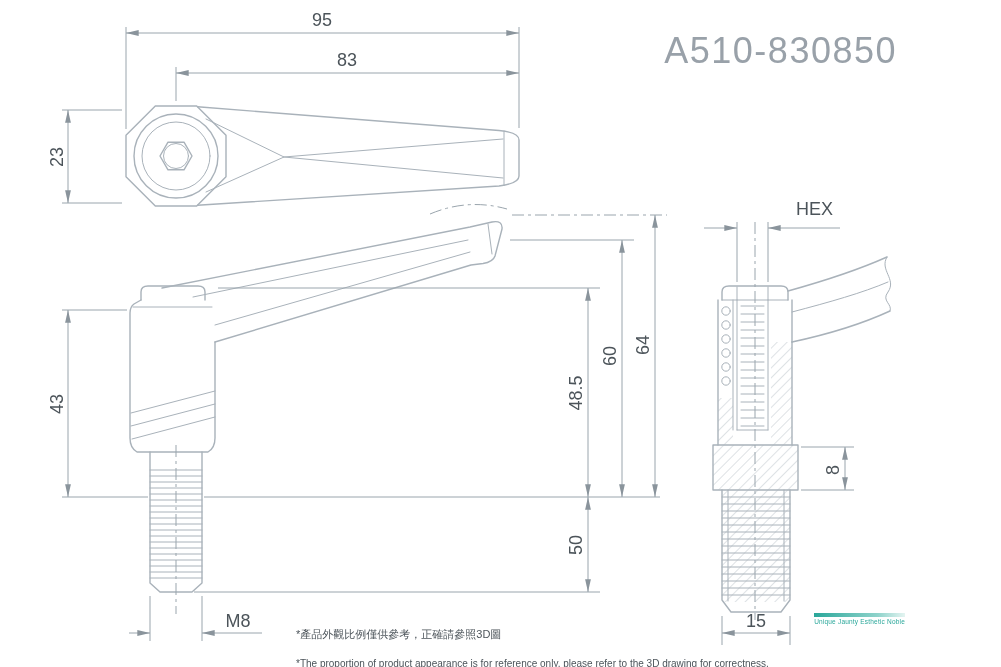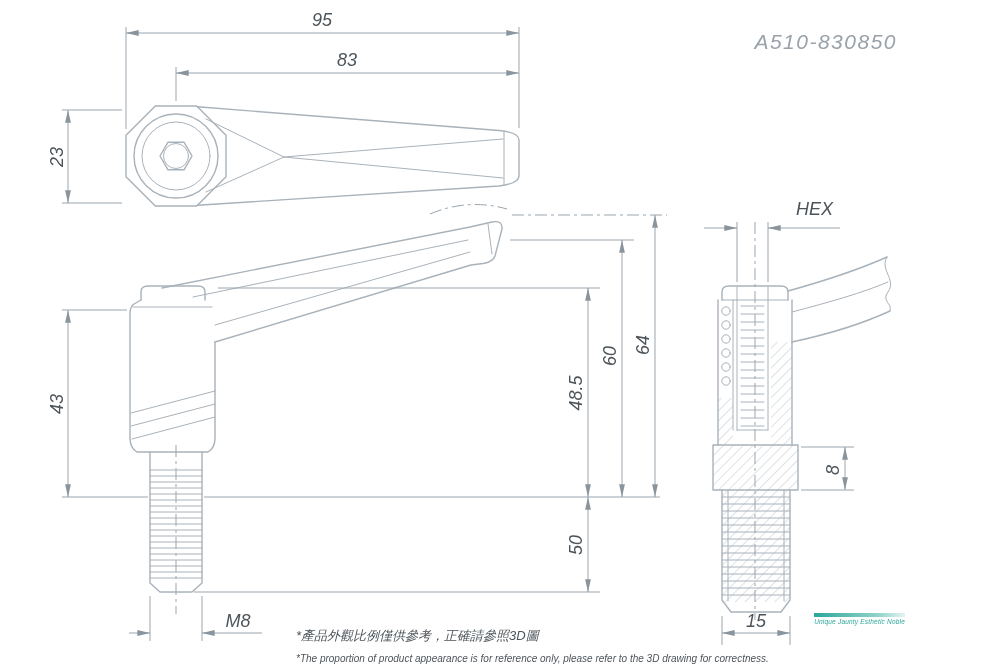--- a/index.html
+++ b/index.html
@@ -1,39 +1,39 @@
 <!DOCTYPE html>
 <html style="--line: #a9b2ba; --dim: #9aa5ad; --text: #4c545a; --part-number: #99a1a9; --accent-teal: #2aa79a; --logo-gray: #8d969e;"><head>
 <meta charset="utf-8">
 <style>
   * { margin:0; padding:0; box-sizing:border-box; }
   html,body { background:#ffffff; }
   body {
     width:1001px; height:667px; overflow:hidden;
     font-family:"Liberation Sans", sans-serif;
   }
-  #canvas { position:relative; width:921px; height:667px; background:#ffffff;font-style:italic; }
+  #canvas { position:relative; width:921px; height:667px; background:#ffffff; }
 
   svg .ln   { fill:none; stroke:var(--line,#a9b2ba); stroke-width:1.4; stroke-linecap:round; stroke-linejoin:round; }
   svg .thin { stroke-width:1; }
   svg .dim, svg .ext { fill:none; stroke:var(--dim,#9aa5ad); stroke-width:1; }
   svg .cl   { fill:none; stroke:var(--dim,#9aa5ad); stroke-width:1; stroke-dasharray:12 4 3 4; }
   svg .hatchrect { fill:url(#hatch); stroke:none; }
   svg text.dimtxt {
     fill:var(--text,#4c545a); font-size:18px;
     font-family:"Liberation Sans", sans-serif;
   }
 
   .part-number {
     position:absolute; top:30px; right:24px;
-    font-size:21px; letter-spacing:1.5px;
+    font-size:36px; letter-spacing:1.5px;
     color:var(--part-number,#99a1a9);
   }
   .notes { position:absolute; left:296px; top:627px; color:var(--text,#4c545a); }
-  .notes .zh { font-size:13px; margin-bottom:8px; }
+  .notes .zh { font-size:11px; margin-bottom:16px; }
   .notes .en { font-size:10px; }
 
   .logo { position:absolute; right:16px; top:611px; }
   .logo .name {
     font-size:29px; font-weight:bold; letter-spacing:5px; line-height:1;
     color:var(--logo-gray,#8d969e);
   }
   .logo .bar {
     height:4px; margin:2px 0 1px;
     background:linear-gradient(90deg, var(--accent-teal,#2aa79a) 0%, #8fd3cb 70%, #e4f4f1 100%);

